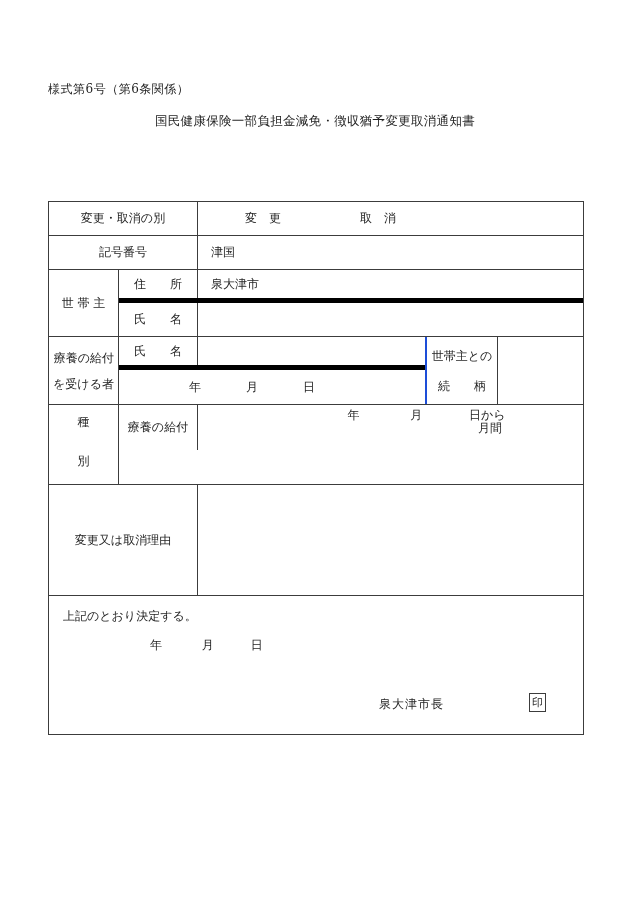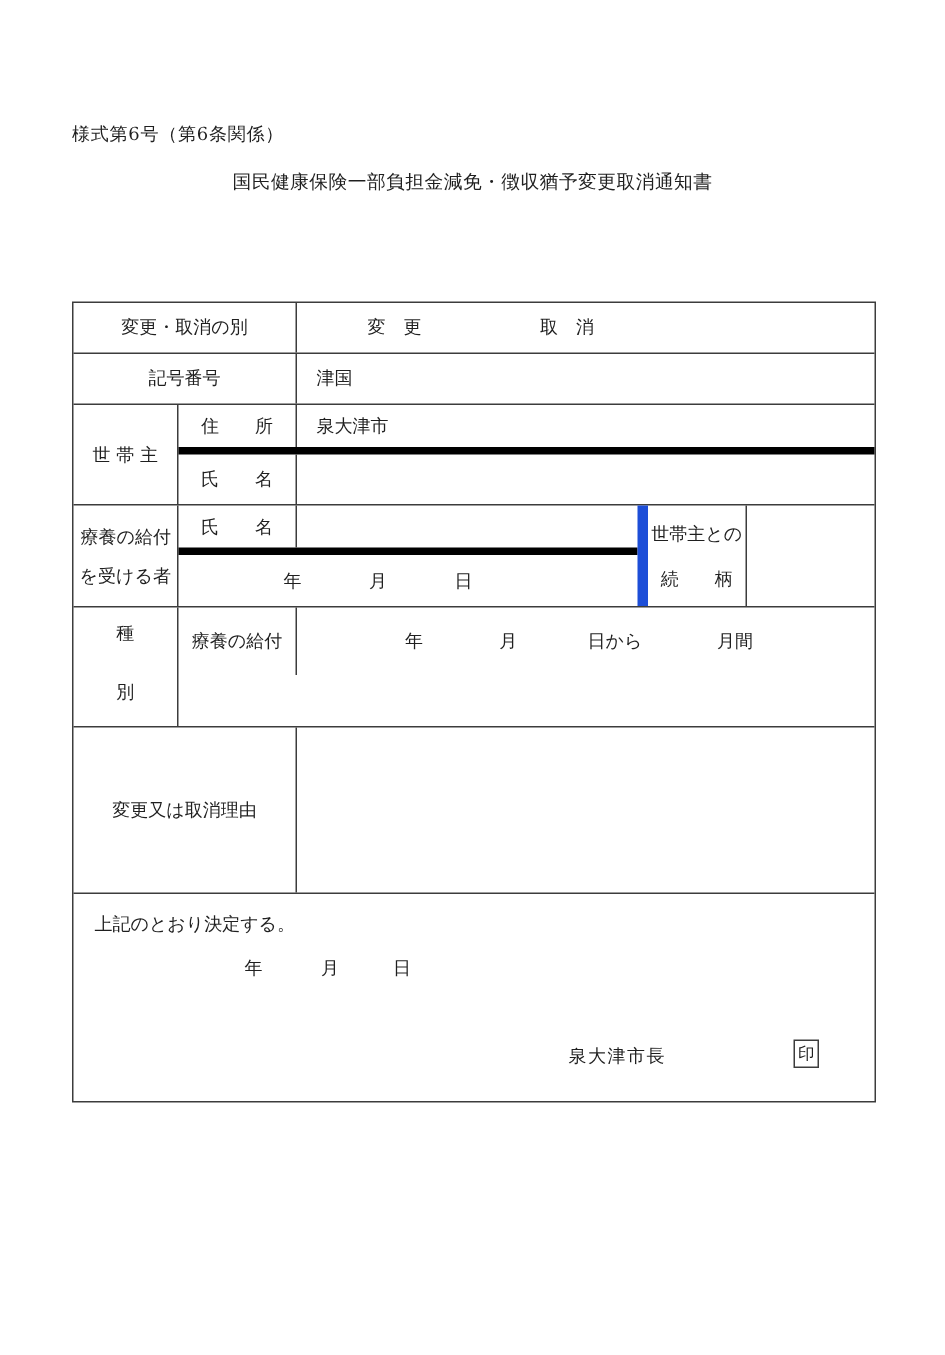--- a/index.html
+++ b/index.html
@@ -57,31 +57,31 @@
   .bd-y { margin-left: 70px; }
   .bd-m { margin-left: 45px; }
   .bd-d { margin-left: 45px; }
 
   
   .cat-label { display: flex; flex-direction: column; }
   .cat-label .cl1 { height: 34px; display: flex; align-items: center; justify-content: center; }
   .cat-label .cl2 { flex: 1; display: flex; align-items: center; justify-content: center; }
 
   
-  .defer-content { position: relative; flex-direction: column; justify-content: center; align-items: flex-start; padding: 0; }
+  .defer-content { position: relative; flex-direction: row; justify-content: center; align-items: flex-start; padding: 0; }
   .defer-line { line-height: 21px; white-space: nowrap; }
   .df-y { display: inline-block; margin-left: 72px; }
   .df-m { display: inline-block; margin-left: 47px; }
   .df-d { display: inline-block; margin-left: 43px; }
   .defer-months { position: absolute; left: 280px; top: 50%; transform: translateY(-50%); }
 
   
   .decision { position: relative; height: 139px; }
   .dec-statement { position: absolute; left: 14px; top: 12px; white-space: nowrap; }
-  .dec-date { position: absolute; left: 17px; top: 41px; white-space: nowrap; font-family: Liberation Serif, serif; }
+  .dec-date { position: absolute; left: 4px; top: 41px; white-space: nowrap; }
   .dc-y { display: inline-block; margin-left: 97px; }
   .dc-m { display: inline-block; margin-left: 36px; }
   .dc-d { display: inline-block; margin-left: 33px; }
   .dec-mayor { position: absolute; left: 330px; top: 100px; white-space: nowrap; letter-spacing: 1px; }
   .dec-seal {
     position: absolute; left: 480px; top: 97px;
     width: 17px; height: 19px;
     border: 1px solid #3c3c3c;
     display: flex; align-items: center; justify-content: center;
     font-size: 11px;
@@ -137,21 +137,21 @@
           <div class="c grow content"></div>
         </div>
         <div class="sr h34">
           <div class="c grow">
             <span class="bd-y">年</span>
             <span class="bd-m">月</span>
             <span class="bd-d">日</span>
           </div>
         </div>
       </div>
-      <div class="c lbl w72 rel-label" style="border-left:7px solid #1d4ed8;">
+      <div class="c lbl w72 rel-label" style="border-left:2px solid #1d4ed8;">
         <span>
           <span>世帯主との</span><br>
           <span>続　　柄</span>
         </span>
       </div>
       <div class="c grow" style="border-left:1px solid #3c3c3c;"></div>
     </div>
 
     <div class="r h80">
       <div class="br w70 cat-label">

